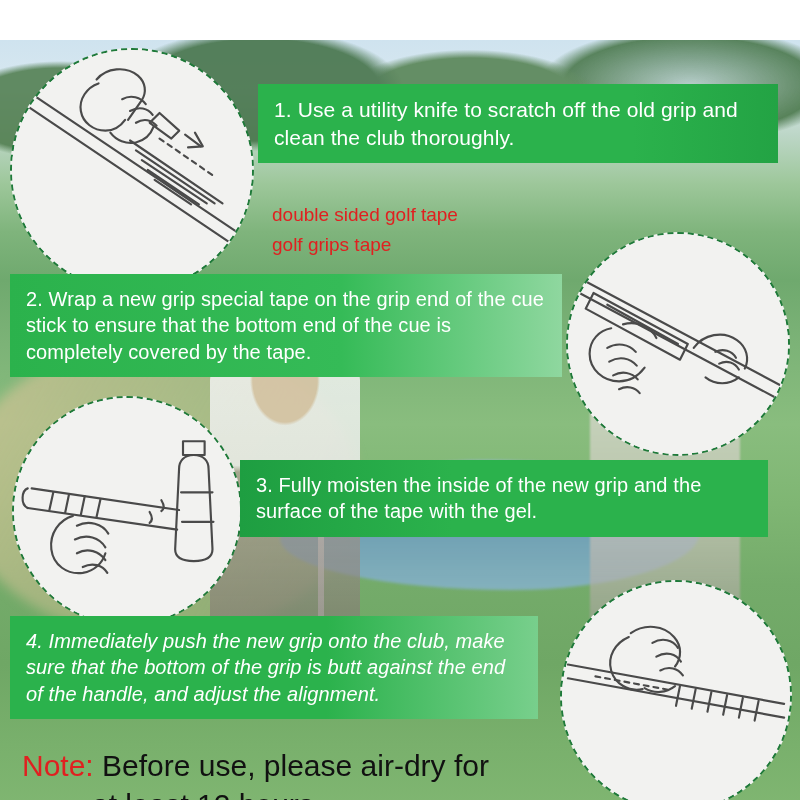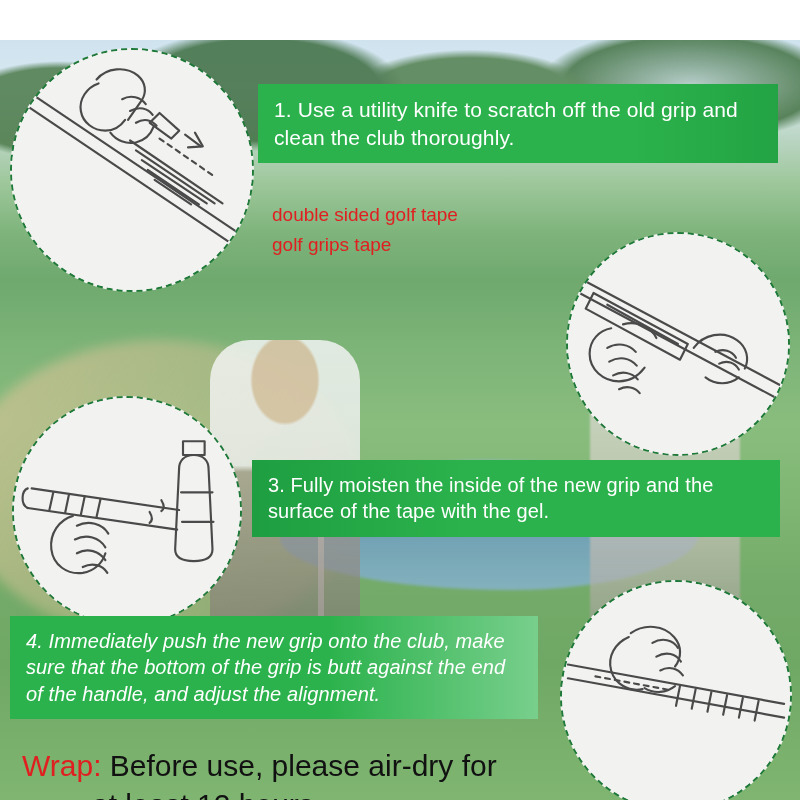--- a/index.html
+++ b/index.html
@@ -137,21 +137,21 @@
   .banner.b1 {
     left: 258px; top: 44px; width: 520px;
     background: linear-gradient(to right, #2bb24c 0%, #2bb24c 72%, #23a344 100%);
     font-size: 21px;
   }
   .banner.b2 {
     left: 10px; top: 234px; width: 552px;
     background: linear-gradient(to right, #2bb24c 0%, #35bb57 60%, #8fd79f 100%);
   }
   .banner.b3 {
-    left: 252px; top: 420px; width: 528px;
+    left: 240px; top: 420px; width: 528px;
     background: linear-gradient(to right, #1e9e41 0%, #2bb24c 40%, #2bb24c 100%);
   }
   .banner.b4 {
     left: 10px; top: 576px; width: 528px;
     background: linear-gradient(to right, #2bb24c 0%, #2bb24c 60%, #78cf8c 100%);
     font-style: italic;
   }
 
   
   .keywords {
@@ -309,33 +309,36 @@
         <path d="M96 76 c10 -6 20 -3 25 5"></path>
         <path d="M100 90 c9 -5 18 -2 23 5"></path>
       </g>
     </svg>
   </div>
 
   <div class="banner b1">
     <span>1. Use a utility knife to scratch off the old grip and clean the club thoroughly.</span>
   </div>
 
+  <div class="banner b2">
+    <span>2. Wrap a new grip special tape on the grip end of the cue stick to ensure that the bottom end of the cue is completely covered by the tape.</span>
+  </div>
 
   <div class="banner b3">
     <span>3. Fully moisten the inside of the new grip and the surface of the tape with the gel.</span>
   </div>
 
   <div class="banner b4">
     <span>4. Immediately push the new grip onto the club, make sure that the bottom of the grip is butt against the end of the handle, and adjust the alignment.</span>
   </div>
 
   <div class="keywords">
     <div>double sided golf tape</div>
     <div>golf grips tape</div>
   </div>
 
   <div class="note">
-    <span class="note-label">Wrap:</span>
+    <span class="note-label">Note:</span>
     <span>Before use, please air-dry for</span>
     <span class="note-line2">at least 12 hours.</span>
   </div>
 
 </div>
 
 </body></html>

